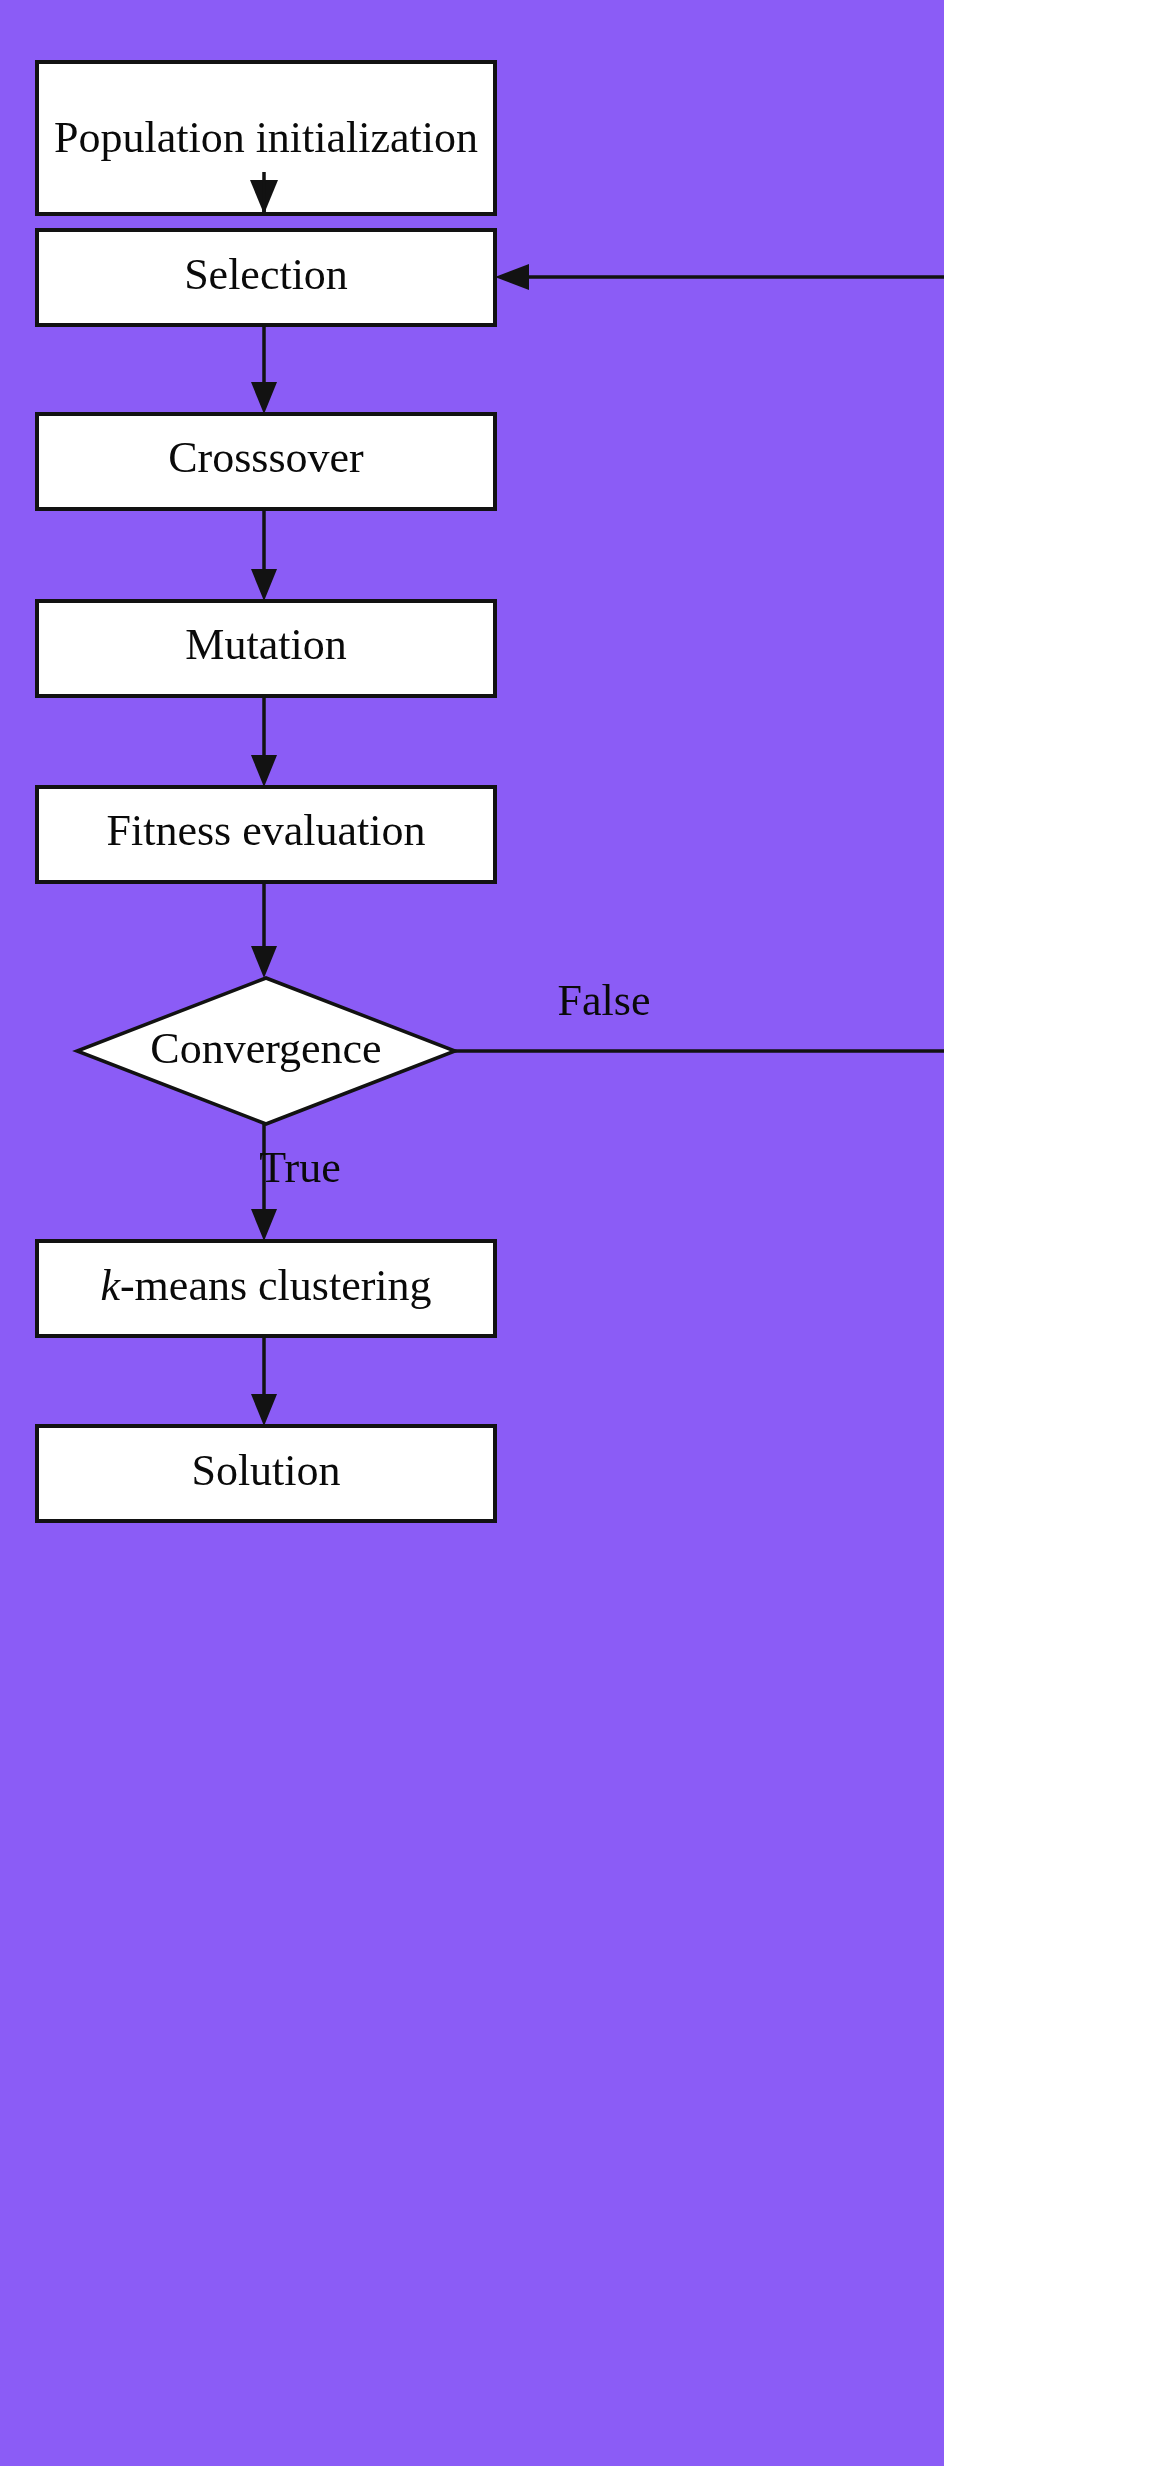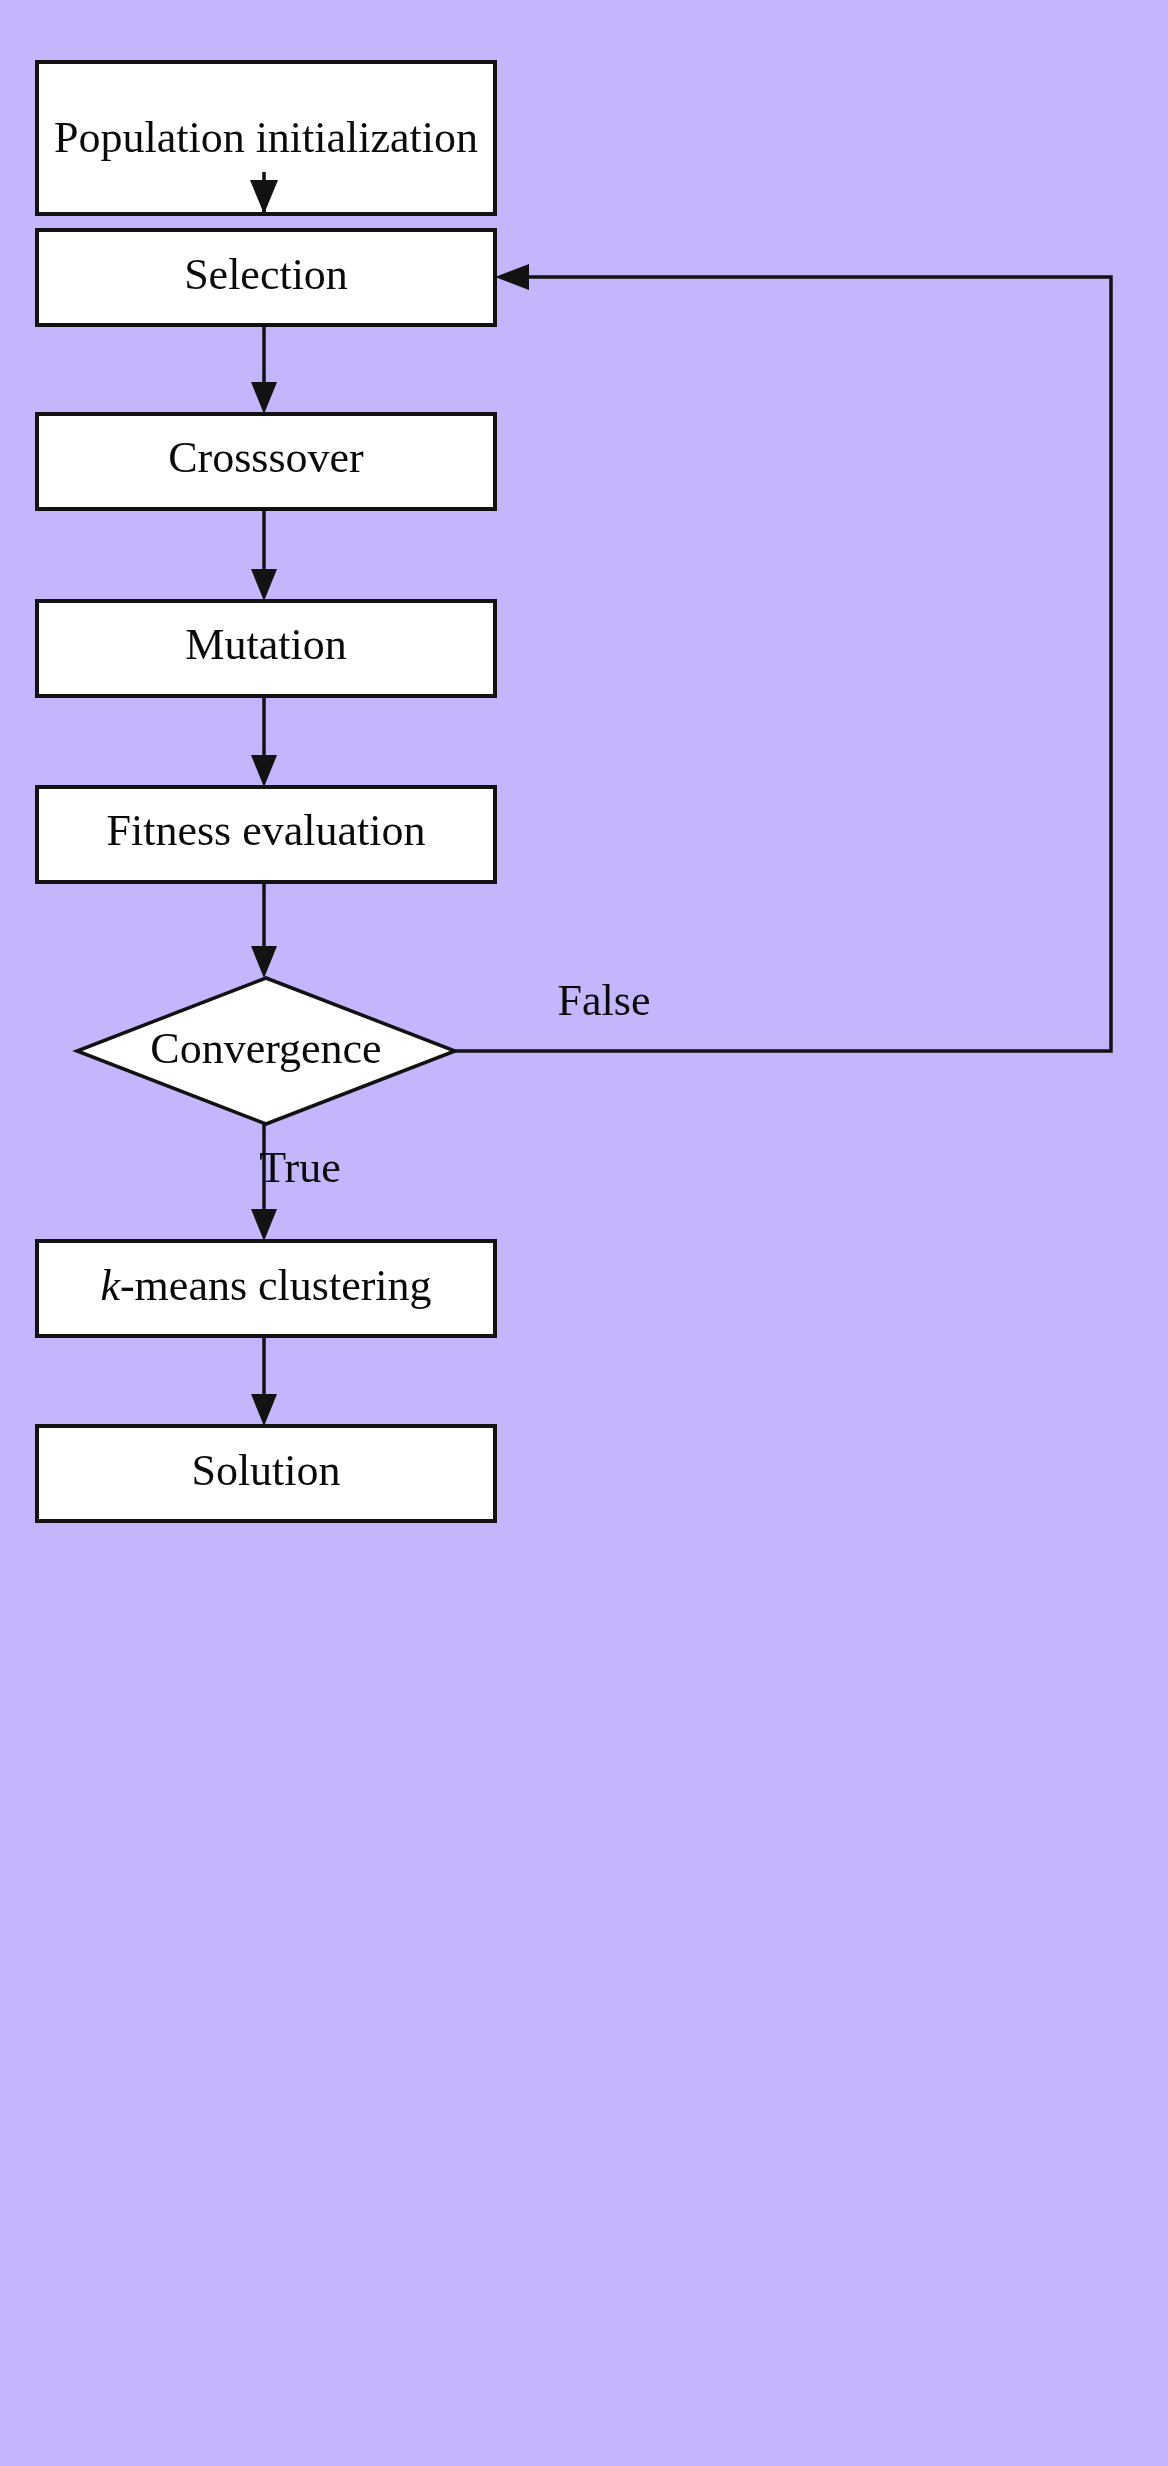--- a/index.html
+++ b/index.html
@@ -2,23 +2,23 @@
 <html><head>
 <meta charset="utf-8">
 <style>
   html, body {
     margin: 0;
     padding: 0;
     background: #ffffff;
   }
   #canvas {
     position: relative;
-    width: 1168px;
+    width: 944px;
     height: 2466px;
-    background: #c4b5fd;
+    background: #8b5cf6;
     font-family: "Liberation Serif", "DejaVu Serif", serif;
     overflow: hidden;
   }
   #flow-svg {
     position: absolute;
     left: 0;
     top: 0;
     width: 1168px;
     height: 2466px;
   }

